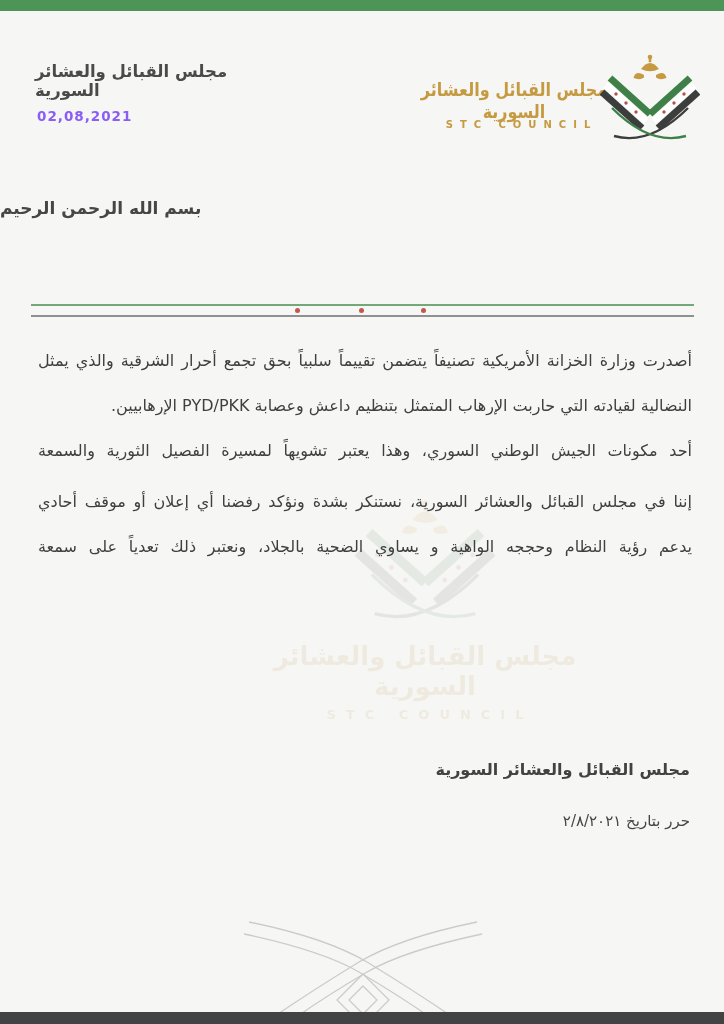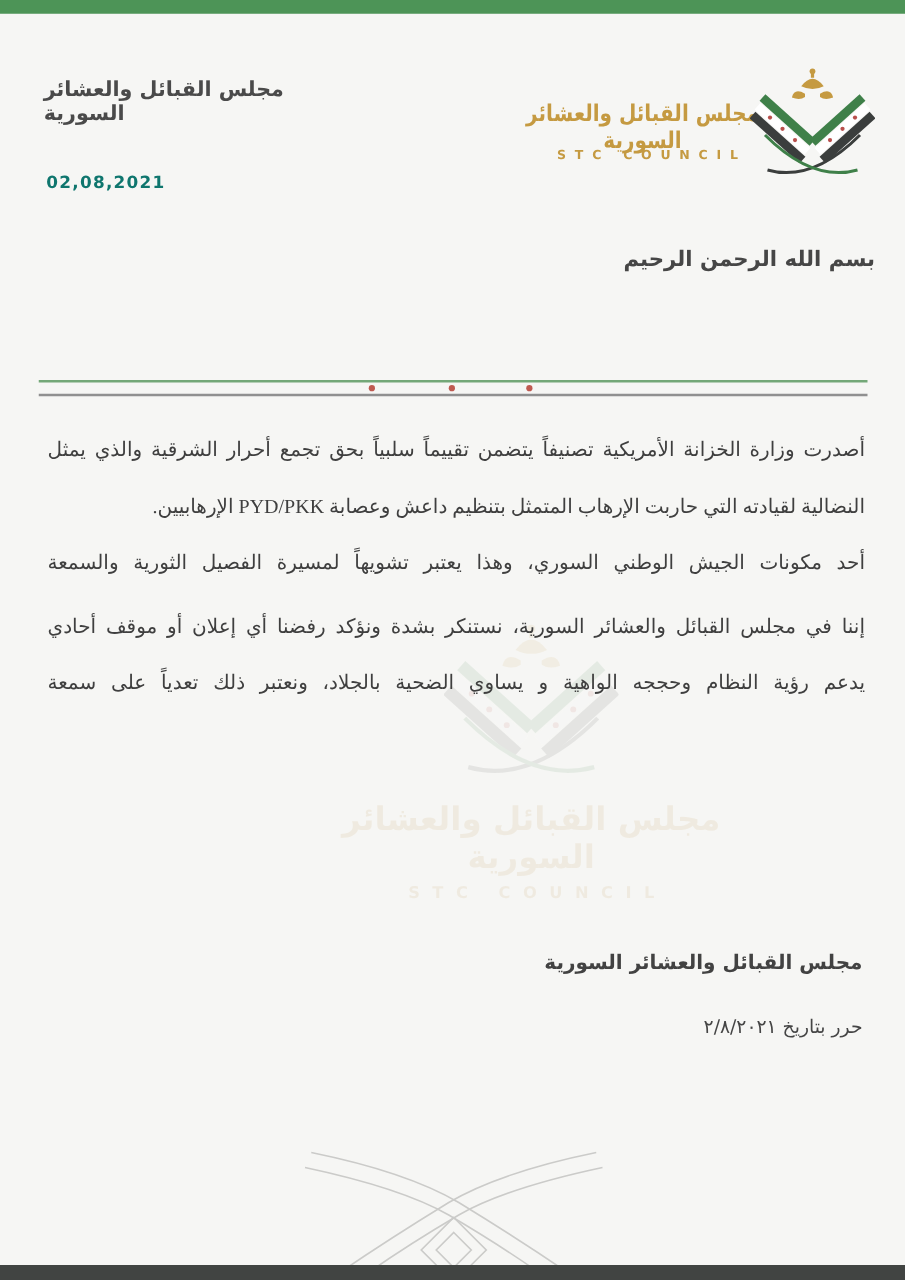--- a/index.html
+++ b/index.html
@@ -17,57 +17,57 @@
   .top-bar{position:absolute;top:0;left:0;width:724px;height:11px;background:#4d9457;}
   .bottom-bar{position:absolute;bottom:0;left:0;width:724px;height:12px;background:#414442;}
 
   
   .org-title{
     position:absolute;left:35px;top:62px;width:260px;
     font-size:16.5px;font-weight:bold;color:#4a4a4a;direction:rtl;text-align:left;
   }
   .doc-date{
     position:absolute;left:37px;top:108px;
-    font-size:13.5px;font-weight:bold;color:#0f766e;letter-spacing:1px;margin-top:30px;
+    font-size:13.5px;font-weight:bold;color:#8b5cf6;letter-spacing:1px;
   }
   .logo-calligraphy{
     position:absolute;left:420px;top:82px;width:188px;
     direction:rtl;text-align:center;
     font-size:16px;font-weight:bold;color:#c59a41;
     transform:scale(1,1.15);
   }
   .logo-subtitle{
     position:absolute;left:424px;top:119px;width:188px;
     text-align:center;font-size:10px;font-weight:bold;color:#c59a41;
     letter-spacing:7px;text-indent:7px;
   }
   .emblem{position:absolute;left:600px;top:52px;width:100px;height:102px;}
 
   
   .basmala{
     position:absolute;left:0;top:198px;width:700px;
-    text-align:right;direction:rtl;
+    text-align:left;direction:rtl;
     font-size:17px;font-weight:bold;color:#464646;
   }
 
   
   .divider{position:absolute;left:31px;top:304px;width:663px;height:14px;}
   .divider .green-line{position:absolute;top:0;left:0;width:100%;height:2px;background:#74a878;}
   .divider .gray-line{position:absolute;top:11px;left:0;width:100%;height:2px;background:#909090;}
   .divider .star{position:absolute;top:4px;width:5px;height:5px;border-radius:50%;background:#bf5a50;}
   .divider .star.s1{left:264px;}
   .divider .star.s2{left:328px;}
   .divider .star.s3{left:390px;}
 
   
   .letter-body{
     position:absolute;left:34px;top:338px;width:658px;
     direction:rtl;color:#3f3f3f;font-size:16px;line-height:45px;
   }
-  .letter-body .para{margin:0 0 6px 4px;font-family:Liberation Serif, serif;}
+  .letter-body .para{margin:0 0 6px 4px;}
   .letter-body .line{
     text-align:justify;text-align-last:justify;
     -moz-text-align-last:justify;white-space:normal;
   }
   .letter-body .line.last{text-align-last:right;}
 
   
   .signature-org{
     position:absolute;right:34px;top:760px;direction:rtl;text-align:right;
     font-size:16px;font-weight:600;color:#424242;

